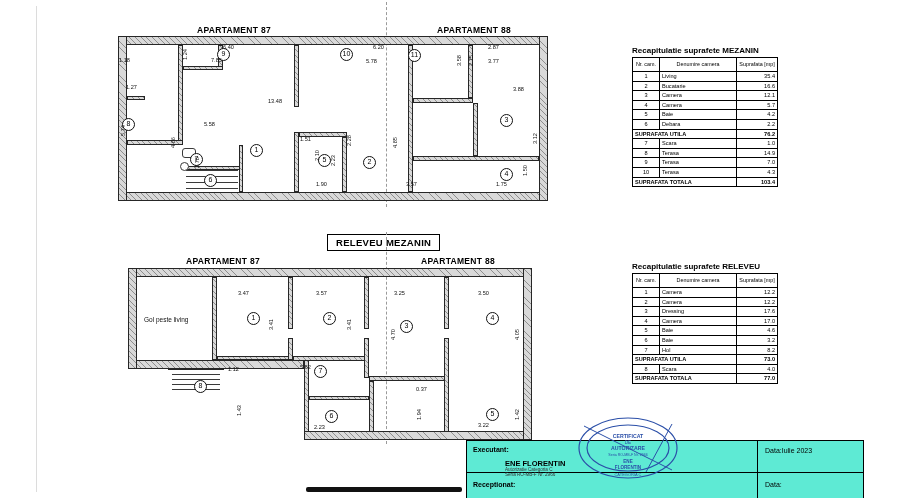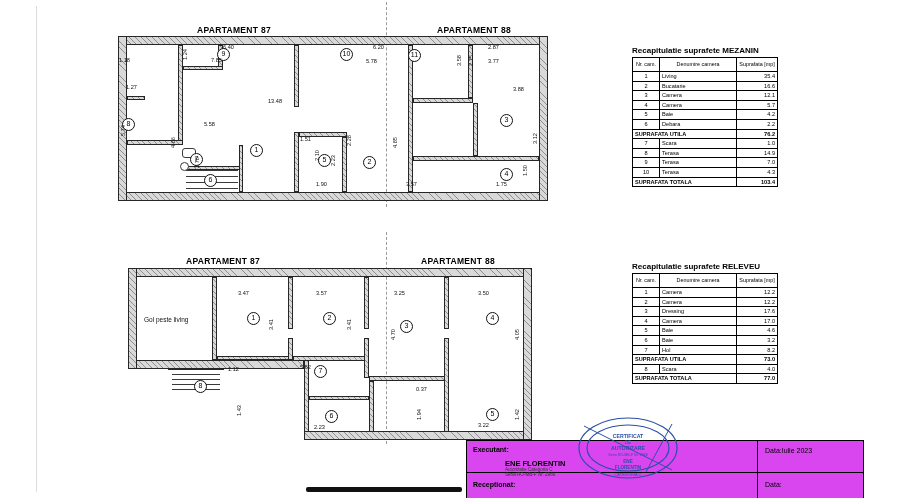--- a/index.html
+++ b/index.html
@@ -82,21 +82,21 @@
   }
   table.rec th{font-size:5.4px;text-align:center;line-height:7px;height:13px;}
   td.c{text-align:center;}
   td.r{text-align:right;}
   tr.tot td{font-weight:bold;}
   tr.grand td{font-weight:bold;border-top:1.1px solid #000;}
 
   
   .cart{
     position:absolute;left:466px;top:440px;width:398px;height:58px;
-    border:1.1px solid #000;border-bottom:none;box-sizing:border-box;background:#d946ef;
+    border:1.1px solid #000;border-bottom:none;box-sizing:border-box;background:#5eead4;
     font-size:7px;
   }
   .cart .divv{position:absolute;top:0;bottom:0;width:0;border-left:1.1px solid #000;}
   .cart .divh{position:absolute;left:0;right:0;height:0;border-top:1.1px solid #000;}
   .cart .t{position:absolute;white-space:nowrap;}
   .cart .t.b{font-weight:bold;}
   .tiny{font-size:4.6px;color:#333;}
 
   
   .stamp{
@@ -256,20 +256,21 @@
             <td class="r">4.3</td>
           </tr>
       <tr class="grand">
             <td colspan="2">SUPRAFATA TOTALA</td>
             <td class="r">103.4</td>
           </tr>
     </tbody>
       </table>
   </div>
 
+  <div class="titlebox" style="left:327px;top:234px;">RELEVEU MEZANIN</div>
   <div class="aptlabel" style="left:186px;top:256px;">APARTAMENT 87</div>
   <div class="aptlabel" style="left:421px;top:256px;">APARTAMENT 88</div>
   <div class="axis" style="left:386px;top:232px;height:212px;"></div>
 
   <div class="plan" style="left:128px;top:268px;width:404px;height:172px;">
 
     <div class="hatch" style="left:0;top:0;width:404px;height:9px;"></div>
     <div class="hatch" style="left:0;top:92px;width:176px;height:9px;"></div>
     <div class="hatch" style="left:0;top:0;width:9px;height:101px;"></div>
     <div class="hatch" style="left:176px;top:92px;width:5px;height:80px;"></div>

